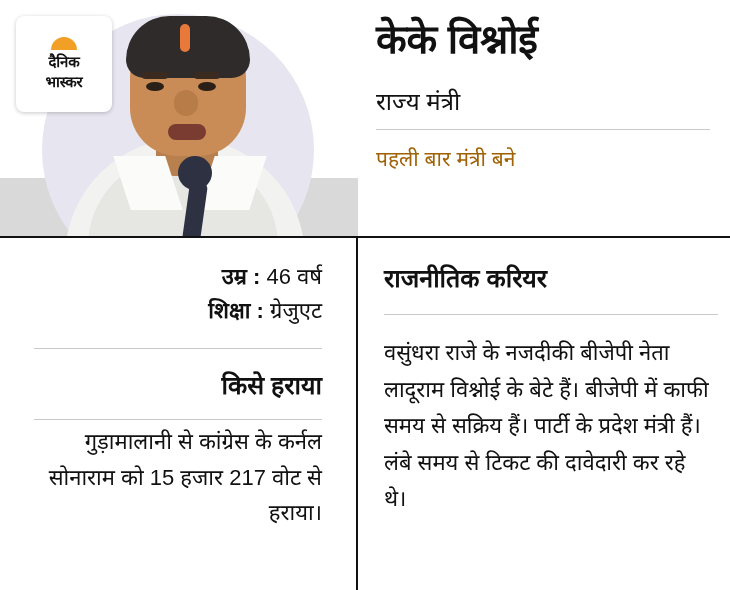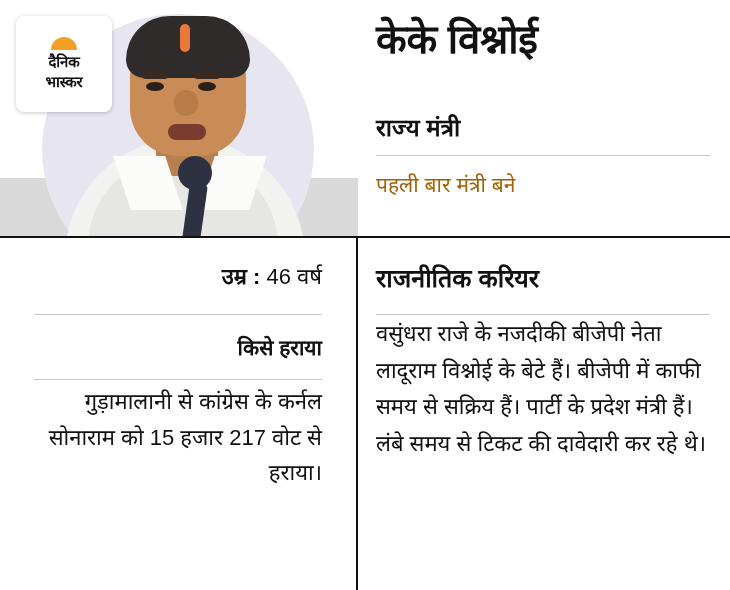--- a/index.html
+++ b/index.html
@@ -175,23 +175,23 @@
     padding: 16px 18px 0 18px;
   }
   .name {
     font-size: 40px;
     font-weight: bold;
     color: #111111;
     line-height: 1.15;
     letter-spacing: -0.3px;
   }
   .role {
-    margin-top: 48px;
+    margin-top: 22px;
     font-size: 24px;
-    font-weight: bold;
+    font-weight: normal;
     color: #111111;
   }
   .hr-thin {
     margin-top: 12px;
     width: 334px;
     height: 1px;
     background: #c9c9c9;
   }
   .subrole {
     margin-top: 14px;
@@ -227,55 +227,55 @@
     line-height: 1.55;
   }
   .fact b { font-weight: bold; }
   .left-rule {
     margin: 20px 0 0 auto;
     width: 288px; height: 1px;
     background: #c9c9c9;
   }
   .left-heading {
     margin-top: 18px;
-    font-size: 21px;
+    font-size: 25px;
     font-weight: bold;
     color: #111111;
   }
   .left-rule2 {
     margin: 18px 0 0 auto;
     width: 288px; height: 1px;
     background: #c9c9c9;
   }
   .left-body {
     margin-top: 4px;
     font-size: 22px;
     line-height: 1.62;
     color: #111111;
   }
 
   
   .right-col {
     position: absolute;
     left: 358px; top: 238px;
     width: 372px; height: 352px;
-    padding: 22px 18px 0 18px;
+    padding: 22px 18px 0 26px;
   }
   .right-heading {
     font-size: 25px;
     font-weight: bold;
     color: #111111;
   }
   .right-rule {
     margin-top: 20px;
     width: 334px; height: 1px;
     background: #c9c9c9;
   }
   .right-body {
-    margin-top: 1px;
+    margin-top: 20px;
     font-size: 22px;
     line-height: 1.66;
     color: #111111;
   }
 </style>
 </head>
 <body>
 
 <div class="card">
 
@@ -319,20 +319,23 @@
     </div>
   </div>
 
   <div class="h-rule"></div>
   <div class="v-rule"></div>
 
   <div class="left-col">
     <div class="fact">
       <b>उम्र :</b><span> 46 वर्ष</span>
     </div>
+    <div class="fact">
+      <b>शिक्षा :</b><span> ग्रेजुएट</span>
+    </div>
     <div class="left-rule"></div>
     <div class="left-heading">किसे हराया</div>
     <div class="left-rule2"></div>
     <div class="left-body">गुड़ामालानी से कांग्रेस के कर्नल सोनाराम को 15 हजार 217 वोट से हराया।</div>
   </div>
 
   <div class="right-col">
     <div class="right-heading">राजनीतिक करियर</div>
     <div class="right-rule"></div>
     <div class="right-body">वसुंधरा राजे के नजदीकी बीजेपी नेता लादूराम विश्नोई के बेटे हैं। बीजेपी में काफी समय से सक्रिय हैं। पार्टी के प्रदेश मंत्री हैं। लंबे समय से टिकट की दावेदारी कर रहे थे।</div>

